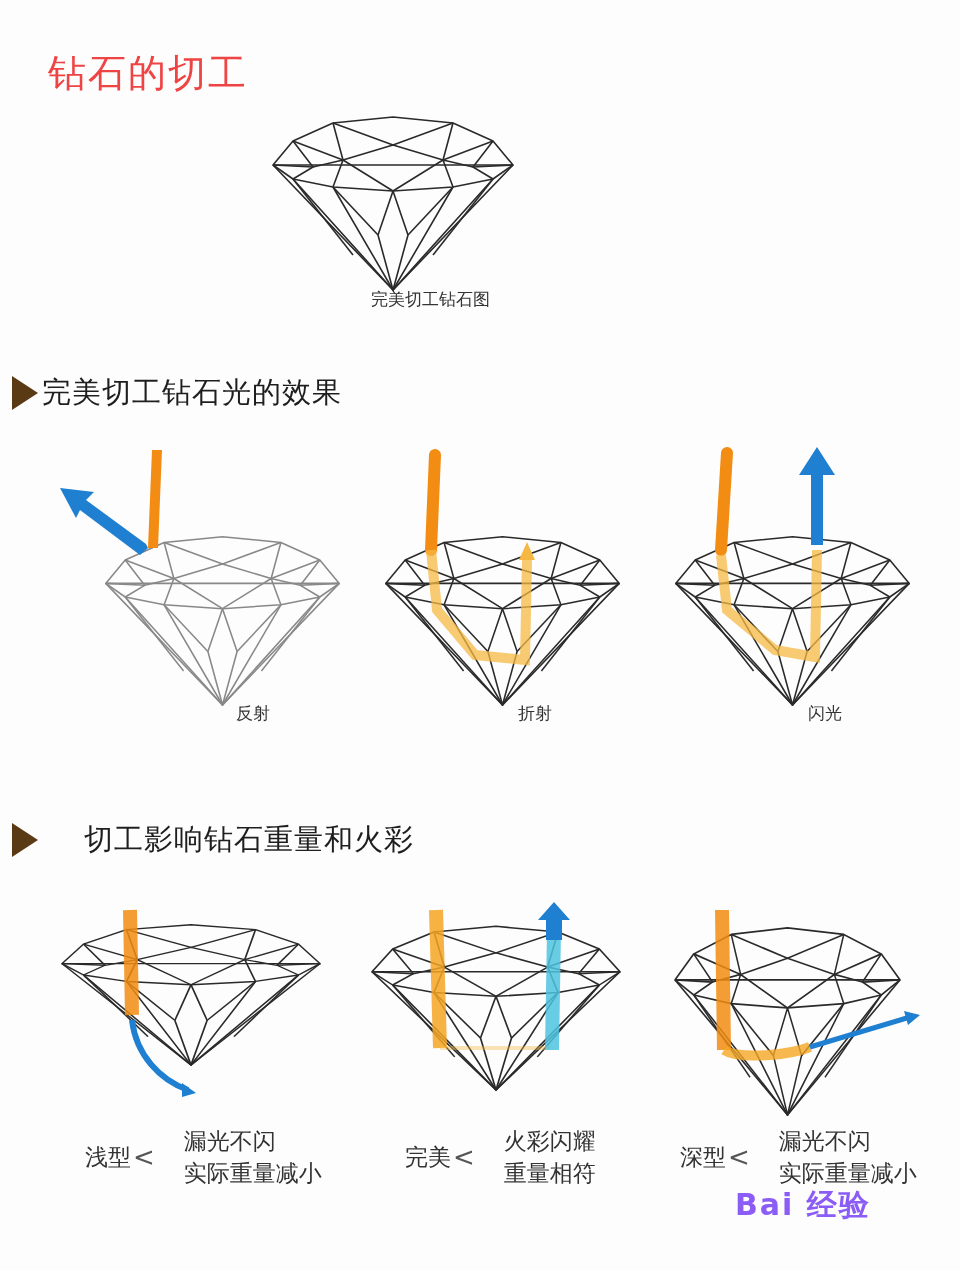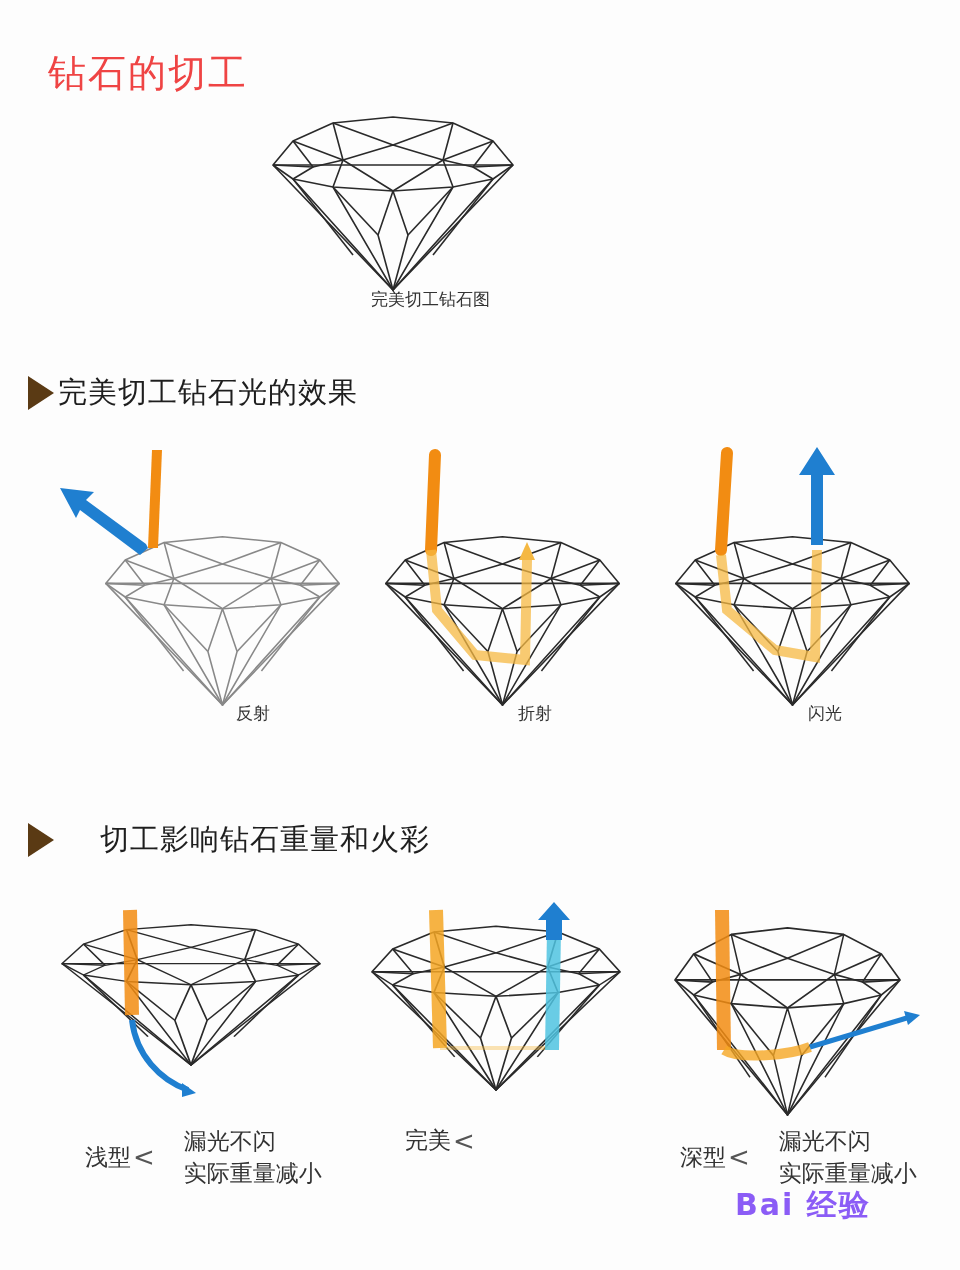--- a/index.html
+++ b/index.html
@@ -1,19 +1,19 @@
 <!DOCTYPE html>
 <html><head>
 <meta charset="utf-8">
 <style>
   html,body{margin:0;padding:0;background:#fdfdfd;}
   body{width:960px;height:1270px;position:relative;overflow:hidden;font-family:"DejaVu Sans","Liberation Sans",sans-serif;color:#222;}
   .abs{position:absolute;}
   .title{left:48px;top:48px;font-size:38px;letter-spacing:2px;color:#ef4444;}
-  .section{left:28px;font-size:29px;color:#1e1e1e;display:flex;align-items:center;letter-spacing:1px;}
+  .section{left:12px;font-size:29px;color:#1e1e1e;display:flex;align-items:center;letter-spacing:1px;}
   .tri{width:0;height:0;border-top:17px solid transparent;border-bottom:17px solid transparent;border-left:26px solid #5a3a14;margin-right:4px;}
   .caption{font-size:17px;color:#333;text-align:right;}
   .desc{font-size:23px;color:#333;display:flex;align-items:center;}
   .desc .lead{margin-right:2px;}
   .desc .brk{font-size:26px;color:#555;margin-right:4px;}
   .desc .lines{display:flex;flex-direction:column;line-height:32px;margin-left:25px;}
   svg{position:absolute;overflow:visible;}
   .wm{left:735px;top:1185px;color:#8b5cf6;font-size:30px;font-weight:bold;letter-spacing:2px;}
 </style>
 </head>
@@ -125,20 +125,24 @@
 </svg>
 <svg style="left:420px;top:900px;" width="160" height="160" fill="none">
   <path d="M16,10 L20,148" stroke="#f5a623" stroke-width="14" stroke-opacity="0.85"></path>
   <path d="M20,148 L130,148" stroke="#f5b842" stroke-width="4" stroke-opacity="0.4"></path>
   <path d="M132,150 L134,30" stroke="#4fc3e0" stroke-width="14" stroke-opacity="0.85"></path>
   <path d="M126,40 L126,20 L118,20 L134,2 L150,20 L142,20 L142,40 Z" fill="#1f7fd0"></path>
 </svg>
 <div class="abs desc" style="left:405px;top:1125px;">
   <span class="lead">完美</span>
   <span class="brk">&lt;</span>
+  <span class="lines">
+    <span>火彩闪耀</span>
+    <span>重量相符</span>
+  </span>
 </div>
 
 <svg style="left:675px;top:915px;" width="225" height="200" viewBox="0 0 240 185" preserveAspectRatio="none">
   <use href="#diamond"></use>
 </svg>
 <svg style="left:700px;top:905px;" width="230" height="160" fill="none">
   <path d="M22,5 L24,145" stroke="#f28c12" stroke-width="14" stroke-opacity="0.85"></path>
   <path d="M24,145 C40,155 90,150 110,142" stroke="#f5a623" stroke-width="10" stroke-opacity="0.8"></path>
   <path d="M110,142 L210,112" stroke="#1f7fd0" stroke-width="5"></path>
   <path d="M204,106 L220,110 L208,120 Z" fill="#1f7fd0"></path>

